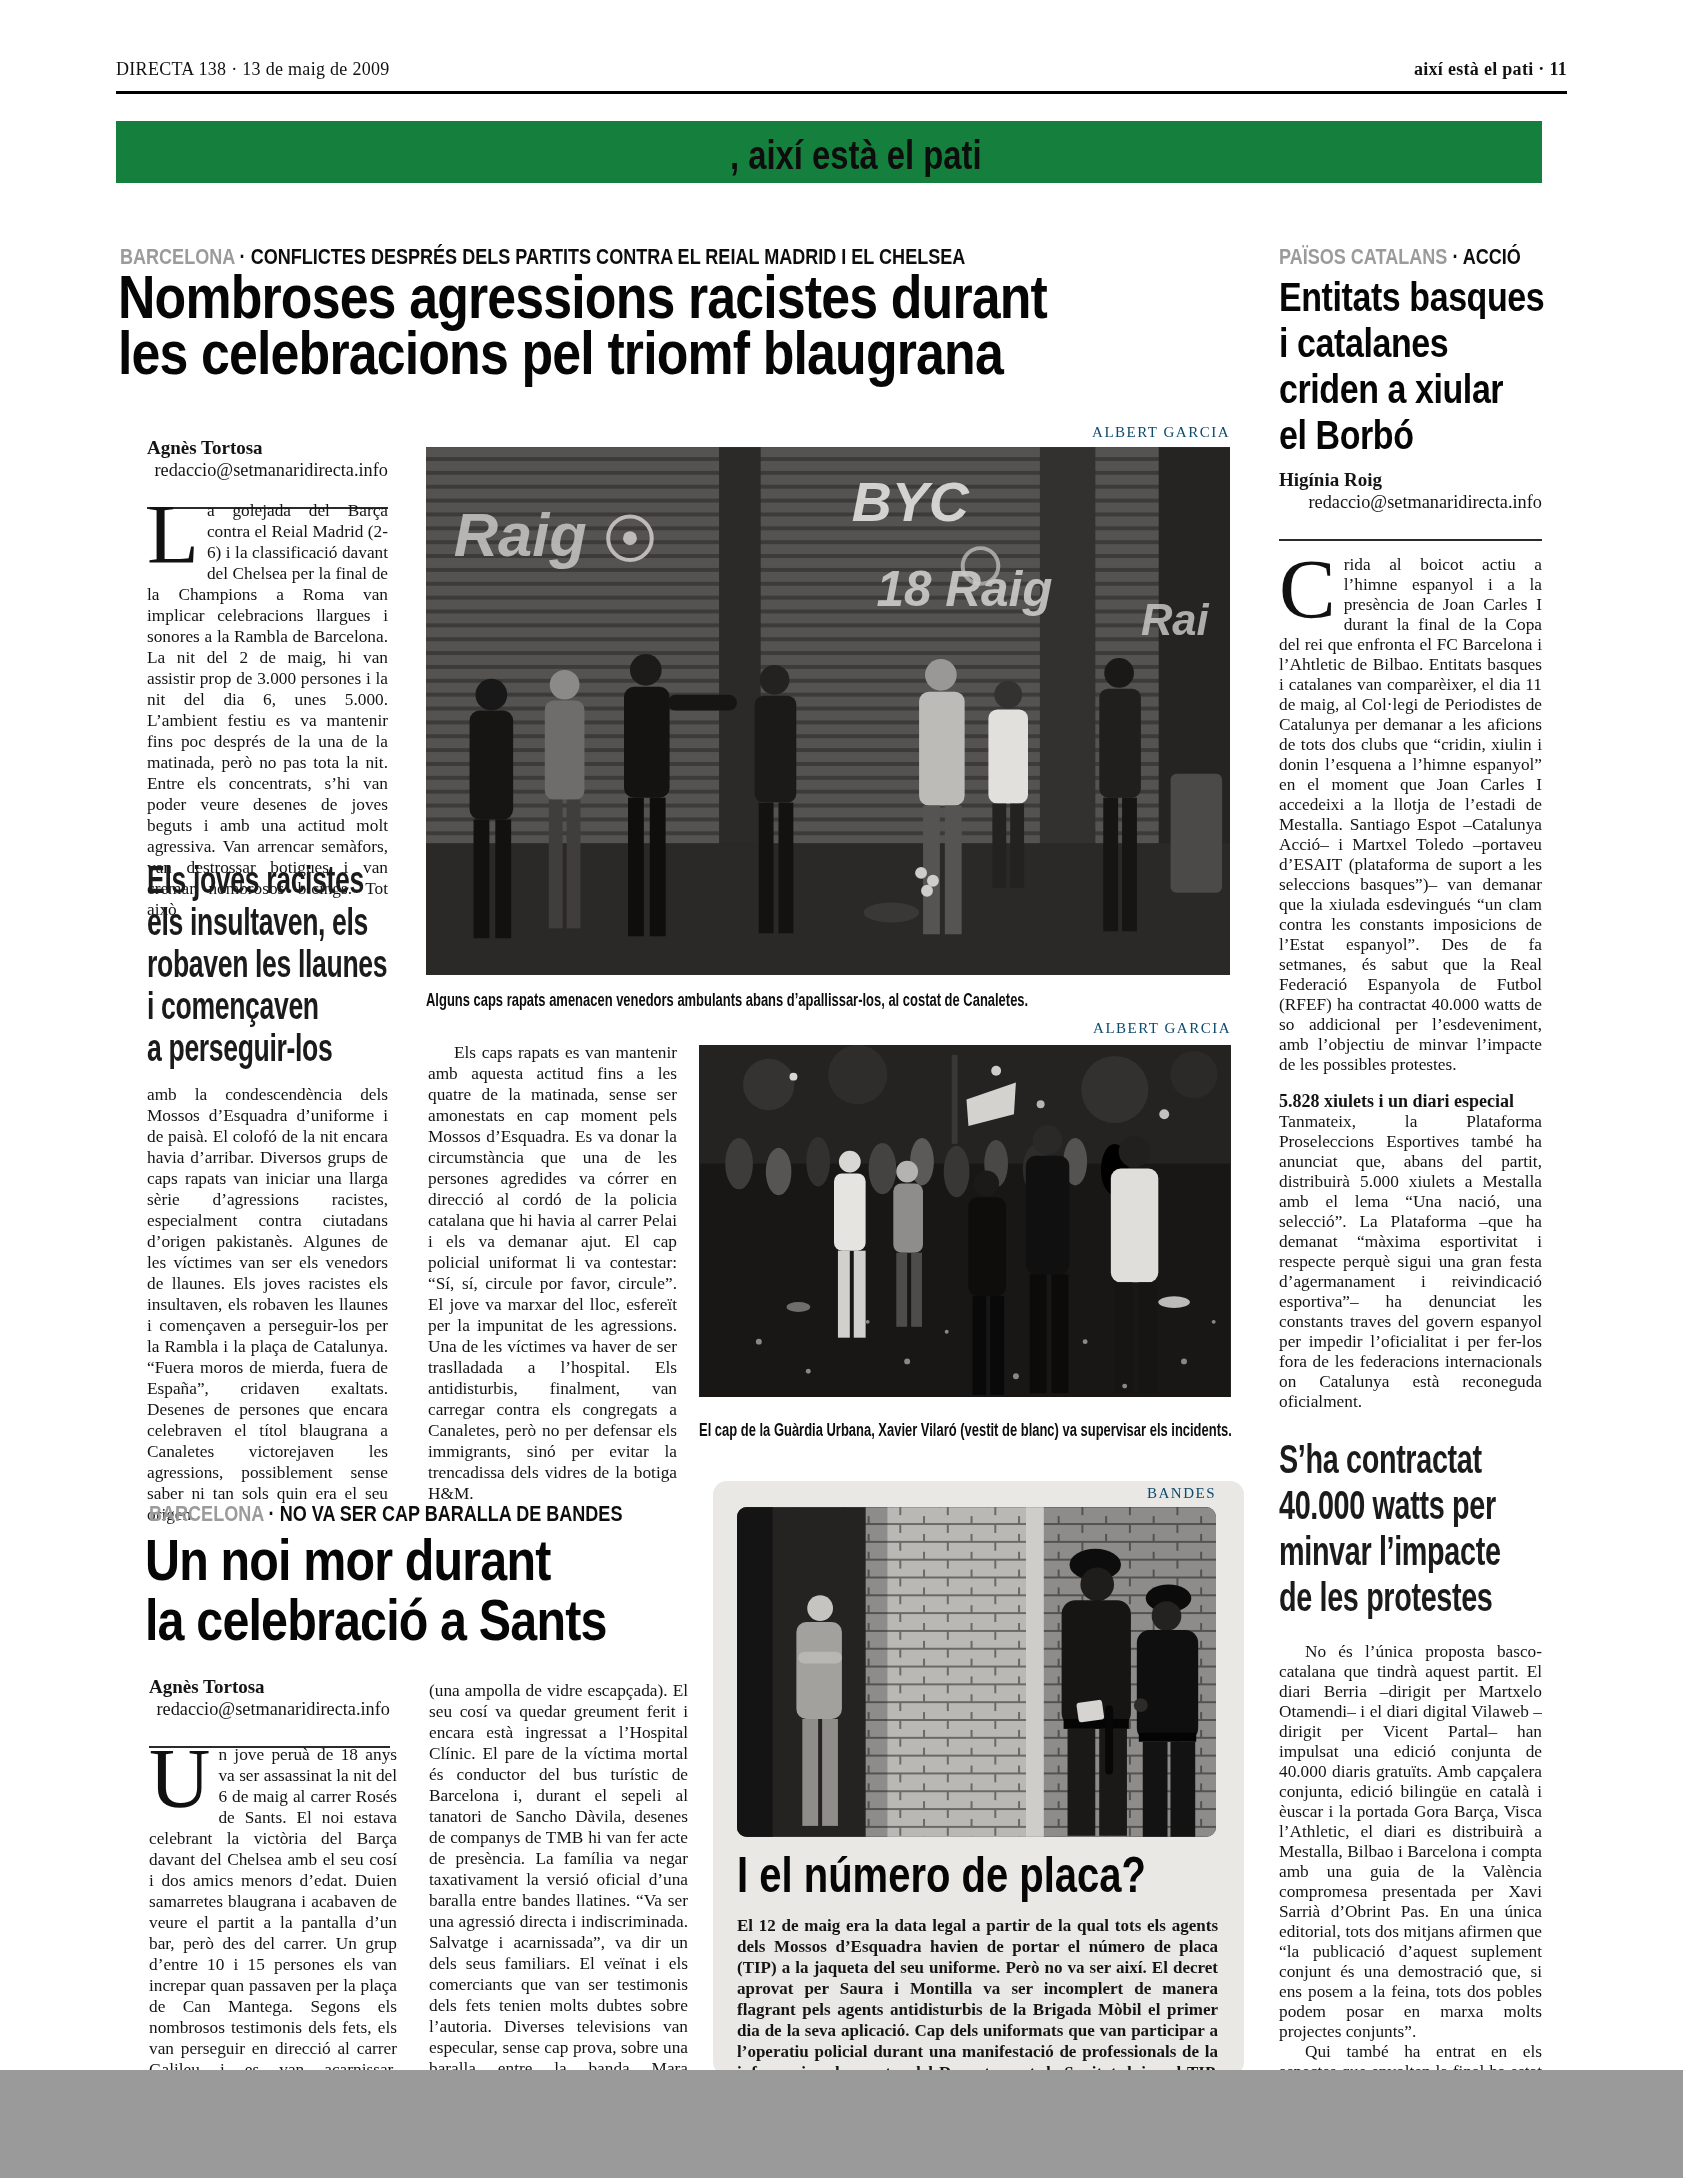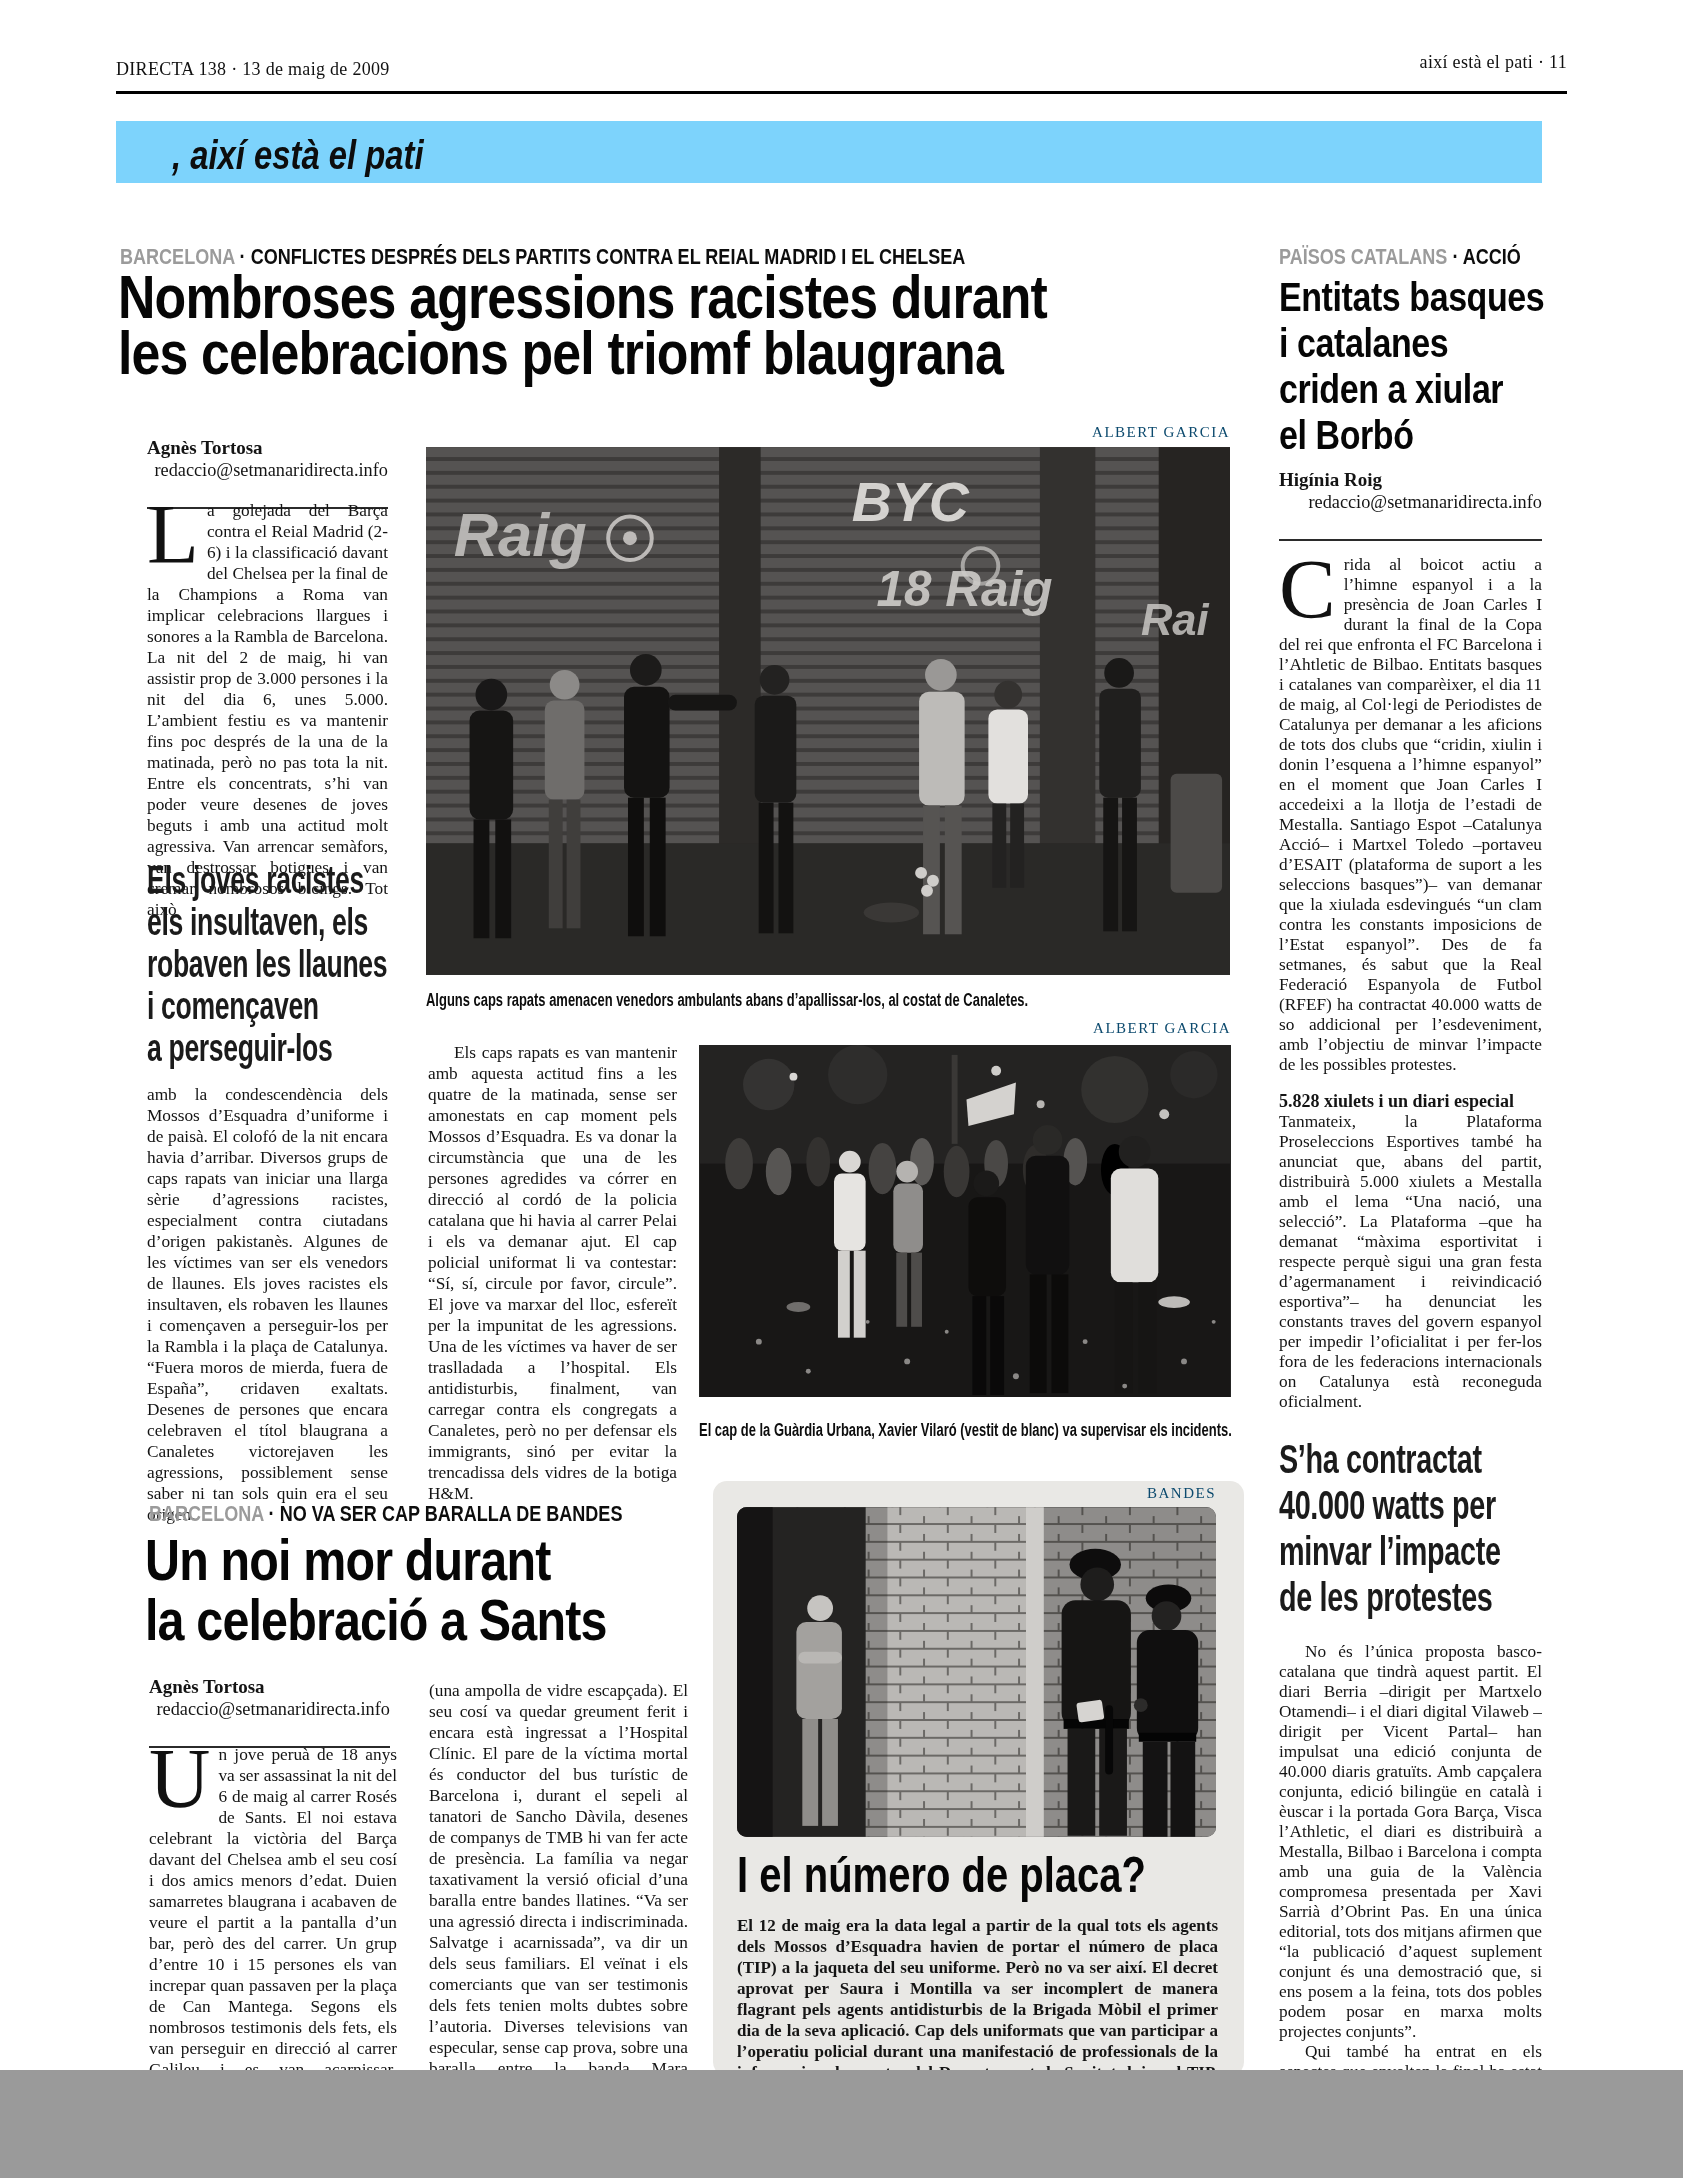--- a/index.html
+++ b/index.html
@@ -6,21 +6,21 @@
   .page {
     position:relative; width:1683px; height:2070px; margin:0 auto;
     background:#ffffff; overflow:hidden;
     font-family:"Liberation Serif", serif; color:#141414;
   }
   .abs { position:absolute; }
 
   
   .hdr { font-size:18px; letter-spacing:0.3px; color:#111; white-space:nowrap; }
   .top-rule { background:#000; height:3px; }
-  .band { background:#7dd3fc; display:flex; align-items:flex-end; justify-content:flex-start;font-style:italic; }
+  .band { background:#15803d; display:flex; align-items:flex-end; justify-content:center; }
   .band-label {
     font-family:"Liberation Sans", sans-serif; font-weight:bold; font-size:40px; line-height:51px;
     transform:scaleX(0.82); transform-origin:100% 100%; white-space:nowrap; padding:0 4px 2px 0; color:#0d0d0d;
   }
 
   
   .cond { font-family:"Liberation Sans", sans-serif; font-weight:bold; transform-origin:0 0; white-space:nowrap; }
   .kicker { font-size:22px; transform:scaleX(0.82); letter-spacing:0; color:#0d0d0d; }
   .kicker .loc { color:#9b9b9b; }
   .headline-xl { font-size:61px; line-height:56px; letter-spacing:-1px; transform:scaleX(0.85); color:#060606; }
@@ -51,21 +51,21 @@
 
   
   .rightcol > * { display:block; }
 </style>
 </head>
 <body>
 
 <div class="page">
 
   <div class="abs hdr" style="left:116px; top:59px;">DIRECTA 138  ·  13 de maig de 2009</div>
-  <div class="abs hdr" style="right:116px; top:52px; ">així està el pati · 11</div>
+  <div class="abs hdr" style="right:116px; top:59px; font-weight:bold;">així està el pati · 11</div>
   <div class="abs top-rule" style="left:116px; top:91px; width:1451px;"></div>
 
   <div class="abs band" style="left:116px; top:121px; width:1426px; height:62px;">
     <div class="band-label">, així està el pati</div>
   </div>
 
   <div class="abs cond kicker" style="left:120px; top:244px;">
     <span class="loc">BARCELONA</span>
     <span>·</span>
     <span>CONFLICTES DESPRÉS DELS PARTITS CONTRA EL REIAL MADRID I EL CHELSEA</span>

